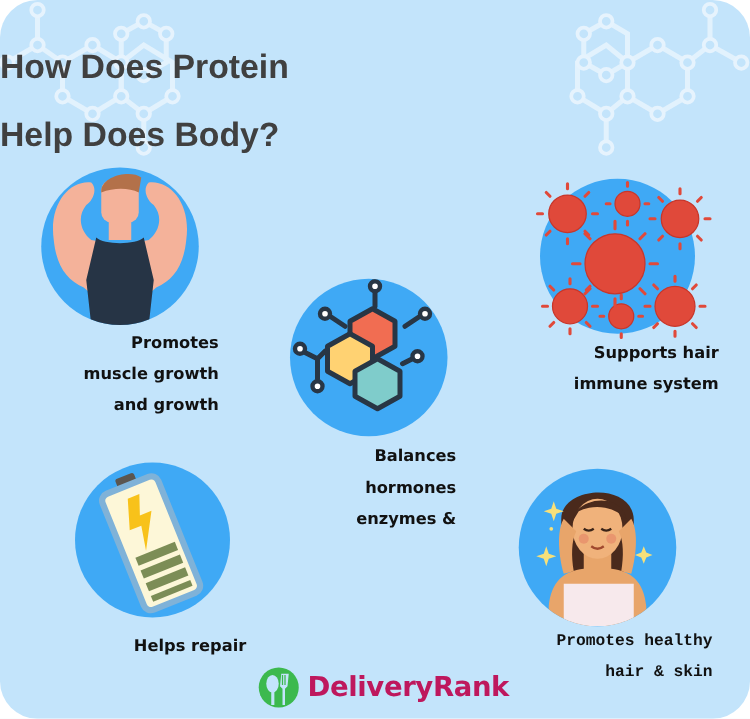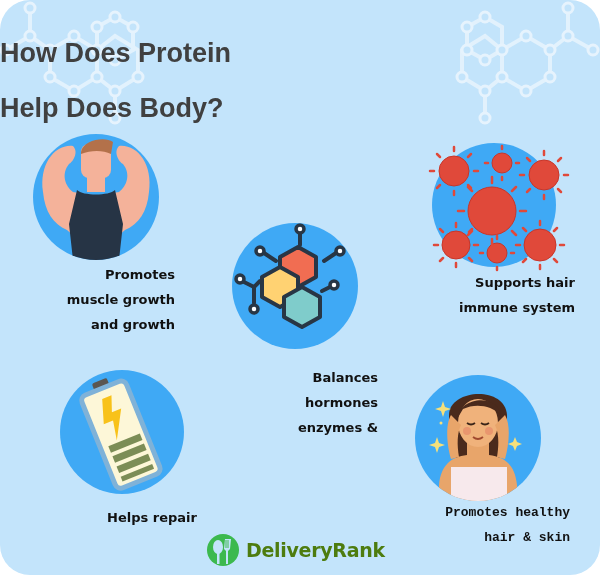--- a/index.html
+++ b/index.html
@@ -3,21 +3,21 @@
 <meta charset="utf-8">
 <style>
   html, body { margin: 0; padding: 0; background: #ffffff; }
   body { width: 600px; height: 575px; position: relative; overflow: hidden; font-family: "DejaVu Sans", sans-serif; }
   .card { position: absolute; left: 0; top: 0; width: 600px; height: 575px; background: #c3e4fb; border-radius: 30px; overflow: hidden; }
   .molecule-bg { position: absolute; top: 0; }
   .title { position: absolute; left: 0; width: 600px; text-align: left; font-family: "Liberation Sans", sans-serif; font-weight: bold; font-size: 27px; color: #404040; letter-spacing: 0px; }
   .circle { position: absolute; border-radius: 50%; background: #3fa9f5; overflow: hidden; }
   .label { position: absolute; text-align: right; font-family: "DejaVu Sans", sans-serif; font-weight: bold; font-size: 13px; line-height: 25px; color: #111; }
   .logo { position: absolute; left: 206px; top: 533px; display: flex; align-items: center; gap: 6px; }
-  .logo-text { font-family: "DejaVu Sans", sans-serif; font-weight: bold; font-size: 19px; color: #4d7c0f; letter-spacing: -0.3px; }
+  .logo-text { font-family: "DejaVu Sans", sans-serif; font-weight: bold; font-size: 22px; color: #be185d; letter-spacing: -0.3px; }
 </style>
 </head>
 <body>
 
 <div class="card">
 
   <svg class="molecule-bg" style="left:0;" width="160" height="125" viewBox="0 0 160 125">
     <g stroke="#e6f3fd" stroke-width="4" fill="none" opacity="0.9">
       <line x1="30" y1="8" x2="30" y2="36"></line>
       <line x1="30" y1="36" x2="6" y2="50"></line>
@@ -116,21 +116,21 @@
           <circle cx="108" cy="28" r="4"></circle>
         <circle cx="102" cy="62" r="4"></circle>
           <circle cx="8" cy="56" r="4"></circle>
           <circle cx="22" cy="86" r="4"></circle>
       </g>
       <polygon points="66,24 84,34 84,54 66,64 48,54 48,34" fill="#f16d52" stroke="#283645" stroke-width="4" stroke-linejoin="round"></polygon>
       <polygon points="48,54 48,74 30,84 12,74 12,54 30,44" transform="translate(18,-0)" fill="#ffd272" stroke="#283645" stroke-width="4" stroke-linejoin="round"></polygon>
       <polygon points="66,64 84,74 84,94 66,104 48,94 48,74" transform="translate(4,0)" fill="#7fcccb" stroke="#283645" stroke-width="4" stroke-linejoin="round"></polygon>
     </svg>
   </div>
-  <div class="label" style="left:238px; top:353px; width:140px;margin-top:12px;">
+  <div class="label" style="left:225px; top:353px; width:140px;">
     <div>Balances</div>
     <div>hormones</div>
     <div>enzymes &amp;</div>
   </div>
 
   <div class="circle" style="left:432px; top:143px; width:124px; height:124px; overflow:visible;">
     <svg width="160" height="140" viewBox="0 0 160 140" style="position:absolute; left:-20px; top:-10px;">
       <g fill="#e0493a" stroke="#c8362a" stroke-width="1">
         <circle cx="42" cy="38" r="15"></circle>
         <circle cx="90" cy="30" r="10"></circle>

